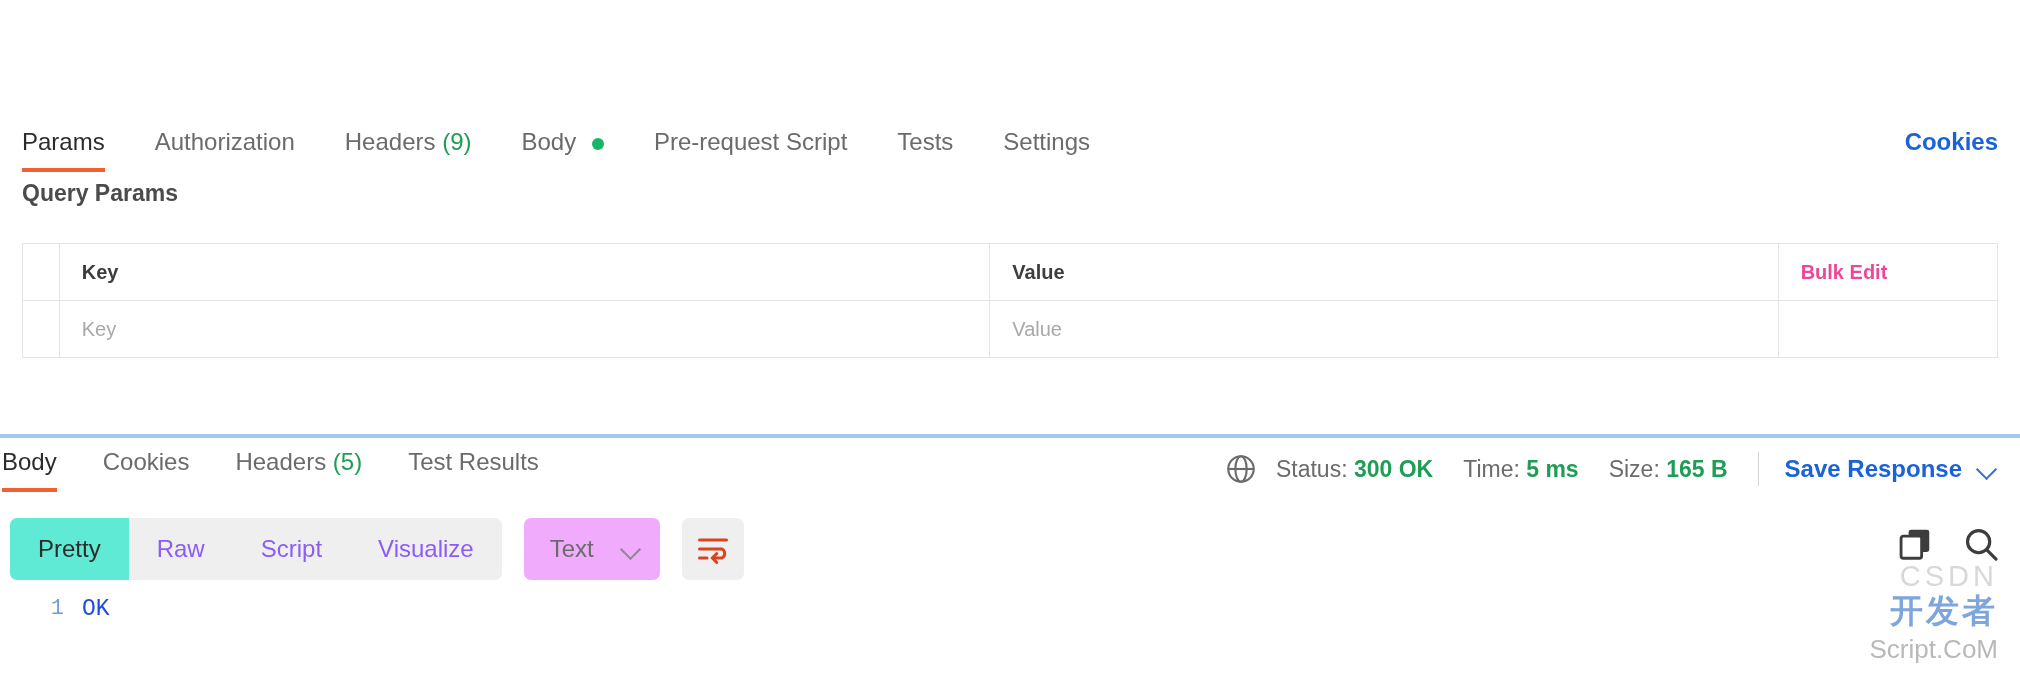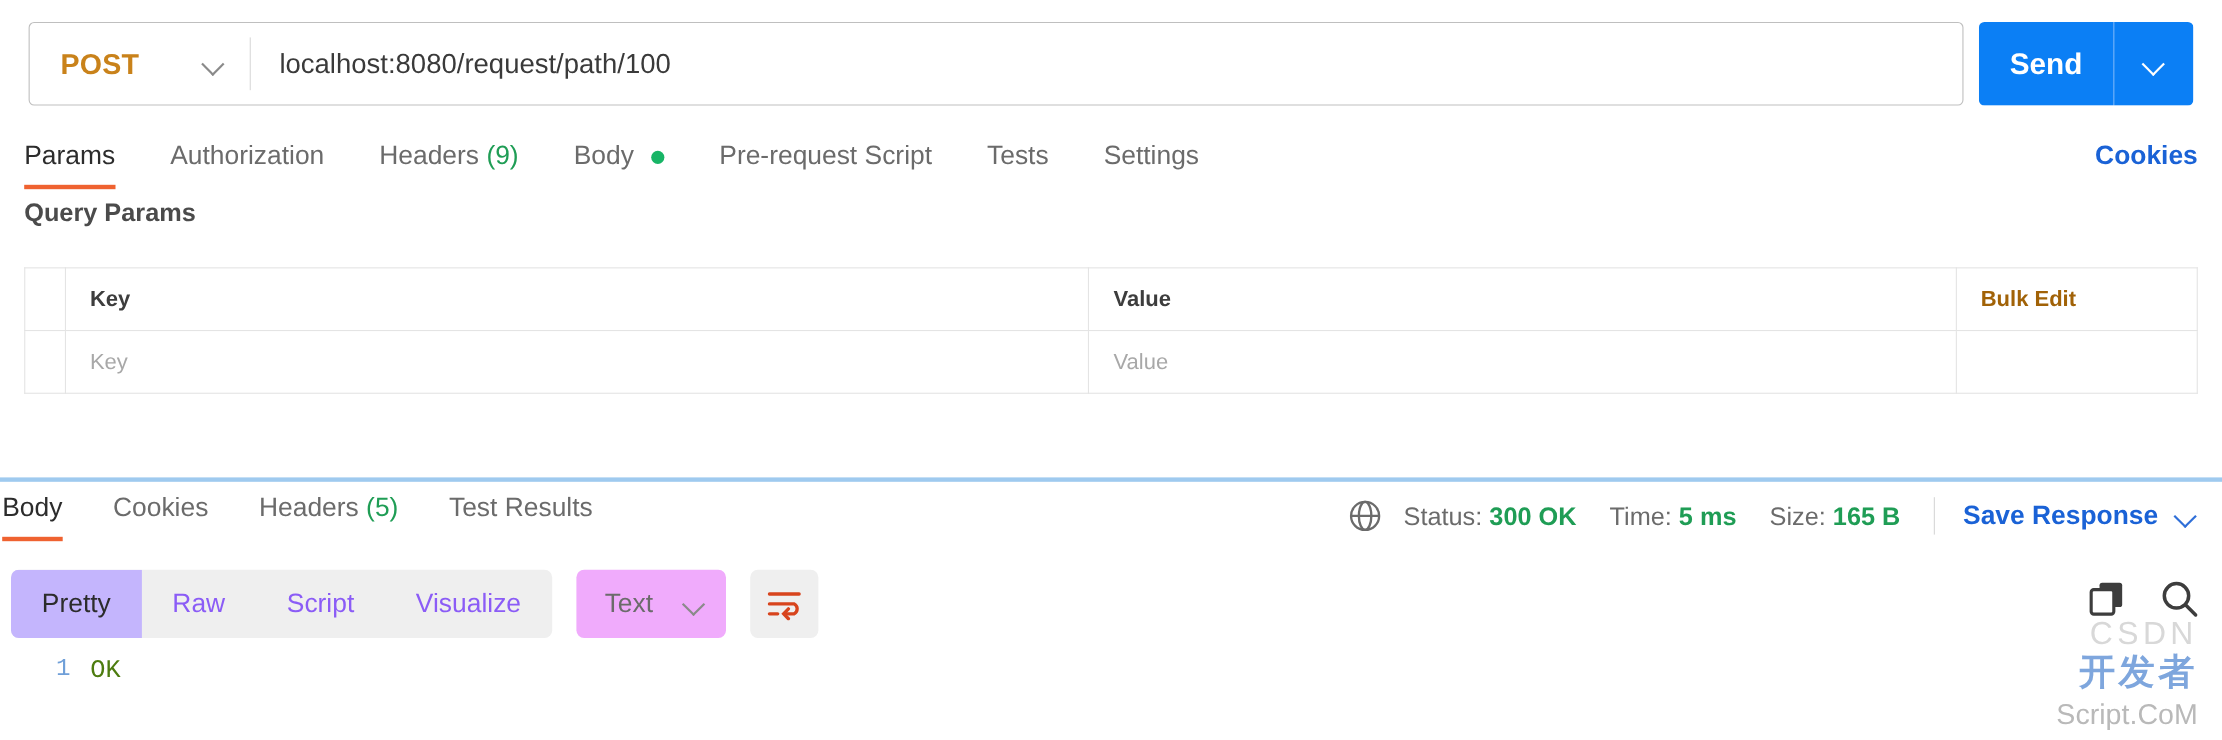--- a/index.html
+++ b/index.html
@@ -91,21 +91,21 @@
   }
   .ptable td{
     border:1px solid #e4e4e4;height:56px;padding:0 22px;font-size:20px;vertical-align:middle;
   }
   .ptable .c-check{width:30px;padding:0;}
   .ptable .c-key{width:740px;}
   .ptable .c-val{width:620px;}
   .ptable .c-bulk{width:140px;text-align:left;}
   .th{font-weight:bold;color:#3d3d3d;}
   .ph{color:#a8a8a8;}
-  .bulk{font-weight:bold;color:#a16207;cursor:pointer;margin-top:48px;}
+  .bulk{font-weight:bold;color:#ec4899;cursor:pointer;margin-top:48px;}
 
   
   .pane-div{
     position:absolute;left:0;top:434px;width:2020px;height:4px;background:#9fcaef;
   }
 
   
   .res-tabs{
     position:absolute;left:0;top:448px;width:2020px;height:52px;display:flex;align-items:flex-start;
     padding-left:2px;box-sizing:border-box;
@@ -136,21 +136,21 @@
 
   
   .fmt-row{position:absolute;left:10px;top:518px;display:flex;align-items:center;}
   .seg{
     display:flex;background:#efefef;border-radius:7px;overflow:hidden;height:62px;
   }
   .seg-item{
     display:flex;align-items:center;justify-content:center;padding:0 28px;
     font-size:24px;color:#8b5cf6;cursor:pointer;
   }
-  .seg-item.active{background:#c4b5fd;color:#2c2c2c;}
+  .seg-item.active{background:#5eead4;color:#2c2c2c;}
   .select-box{
     margin-left:22px;height:62px;background:#f0abfc;border-radius:7px;
     display:flex;align-items:center;padding:0 18px 0 26px;cursor:pointer;
   }
   .select-box .lbl{font-size:24px;color:#6b6b6b;margin-right:26px;}
   .icon-btn{
     margin-left:22px;width:62px;height:62px;background:#efefef;border-radius:7px;
     display:flex;align-items:center;justify-content:center;cursor:pointer;
   }
 
@@ -160,53 +160,36 @@
   }
   .ricon{width:38px;height:38px;cursor:pointer;}
 
   
   .code-area{position:absolute;left:0;top:596px;width:2020px;}
   .code-line{display:flex;align-items:flex-start;font-size:23px;}
   .ln{
     width:82px;text-align:right;padding-right:18px;color:#6f9fd8;
     font-family:"Liberation Mono", monospace;font-size:22px;box-sizing:border-box;
   }
-  .code-txt{font-family:"Liberation Mono", monospace;color:#4d7c0f;font-size:23px;}
+  .code-txt{font-family:"Liberation Mono", monospace;color:#1d4ed8;font-size:23px;}
 
   
   .wm{
     position:absolute;right:22px;bottom:8px;text-align:right;
     pointer-events:none;user-select:none;
   }
   .wm-1{font-size:29px;color:#d8d8d8;letter-spacing:4px;display:inline-block;}
   .wm-2{font-size:33px;color:#7ea6dd;letter-spacing:3px;display:block;margin-top:-4px;font-weight:bold;}
   .wm-3{font-size:26px;color:#b9b9b9;display:block;}
 </style>
 </head>
 <body>
 
 <div class="app">
 
-  <div class="urlbar">
-    <div class="url-input-wrap">
-      <div class="method-box">
-        <span class="method-label">POST</span>
-        <span class="chev"></span>
-      </div>
-      <div class="vsep"></div>
-      <div class="url-text">localhost:8080/request/path/100</div>
-    </div>
-    <div class="send-group">
-      <div class="send-btn">Send</div>
-      <div class="send-split"></div>
-      <div class="send-caret">
-        <span class="chev light"></span>
-      </div>
-    </div>
-  </div>
 
   <div class="req-tabs">
     <div class="tab active">
       <span>Params</span>
     </div>
     <div class="tab">
       <span>Authorization</span>
     </div>
     <div class="tab">
       <span>Headers</span>

